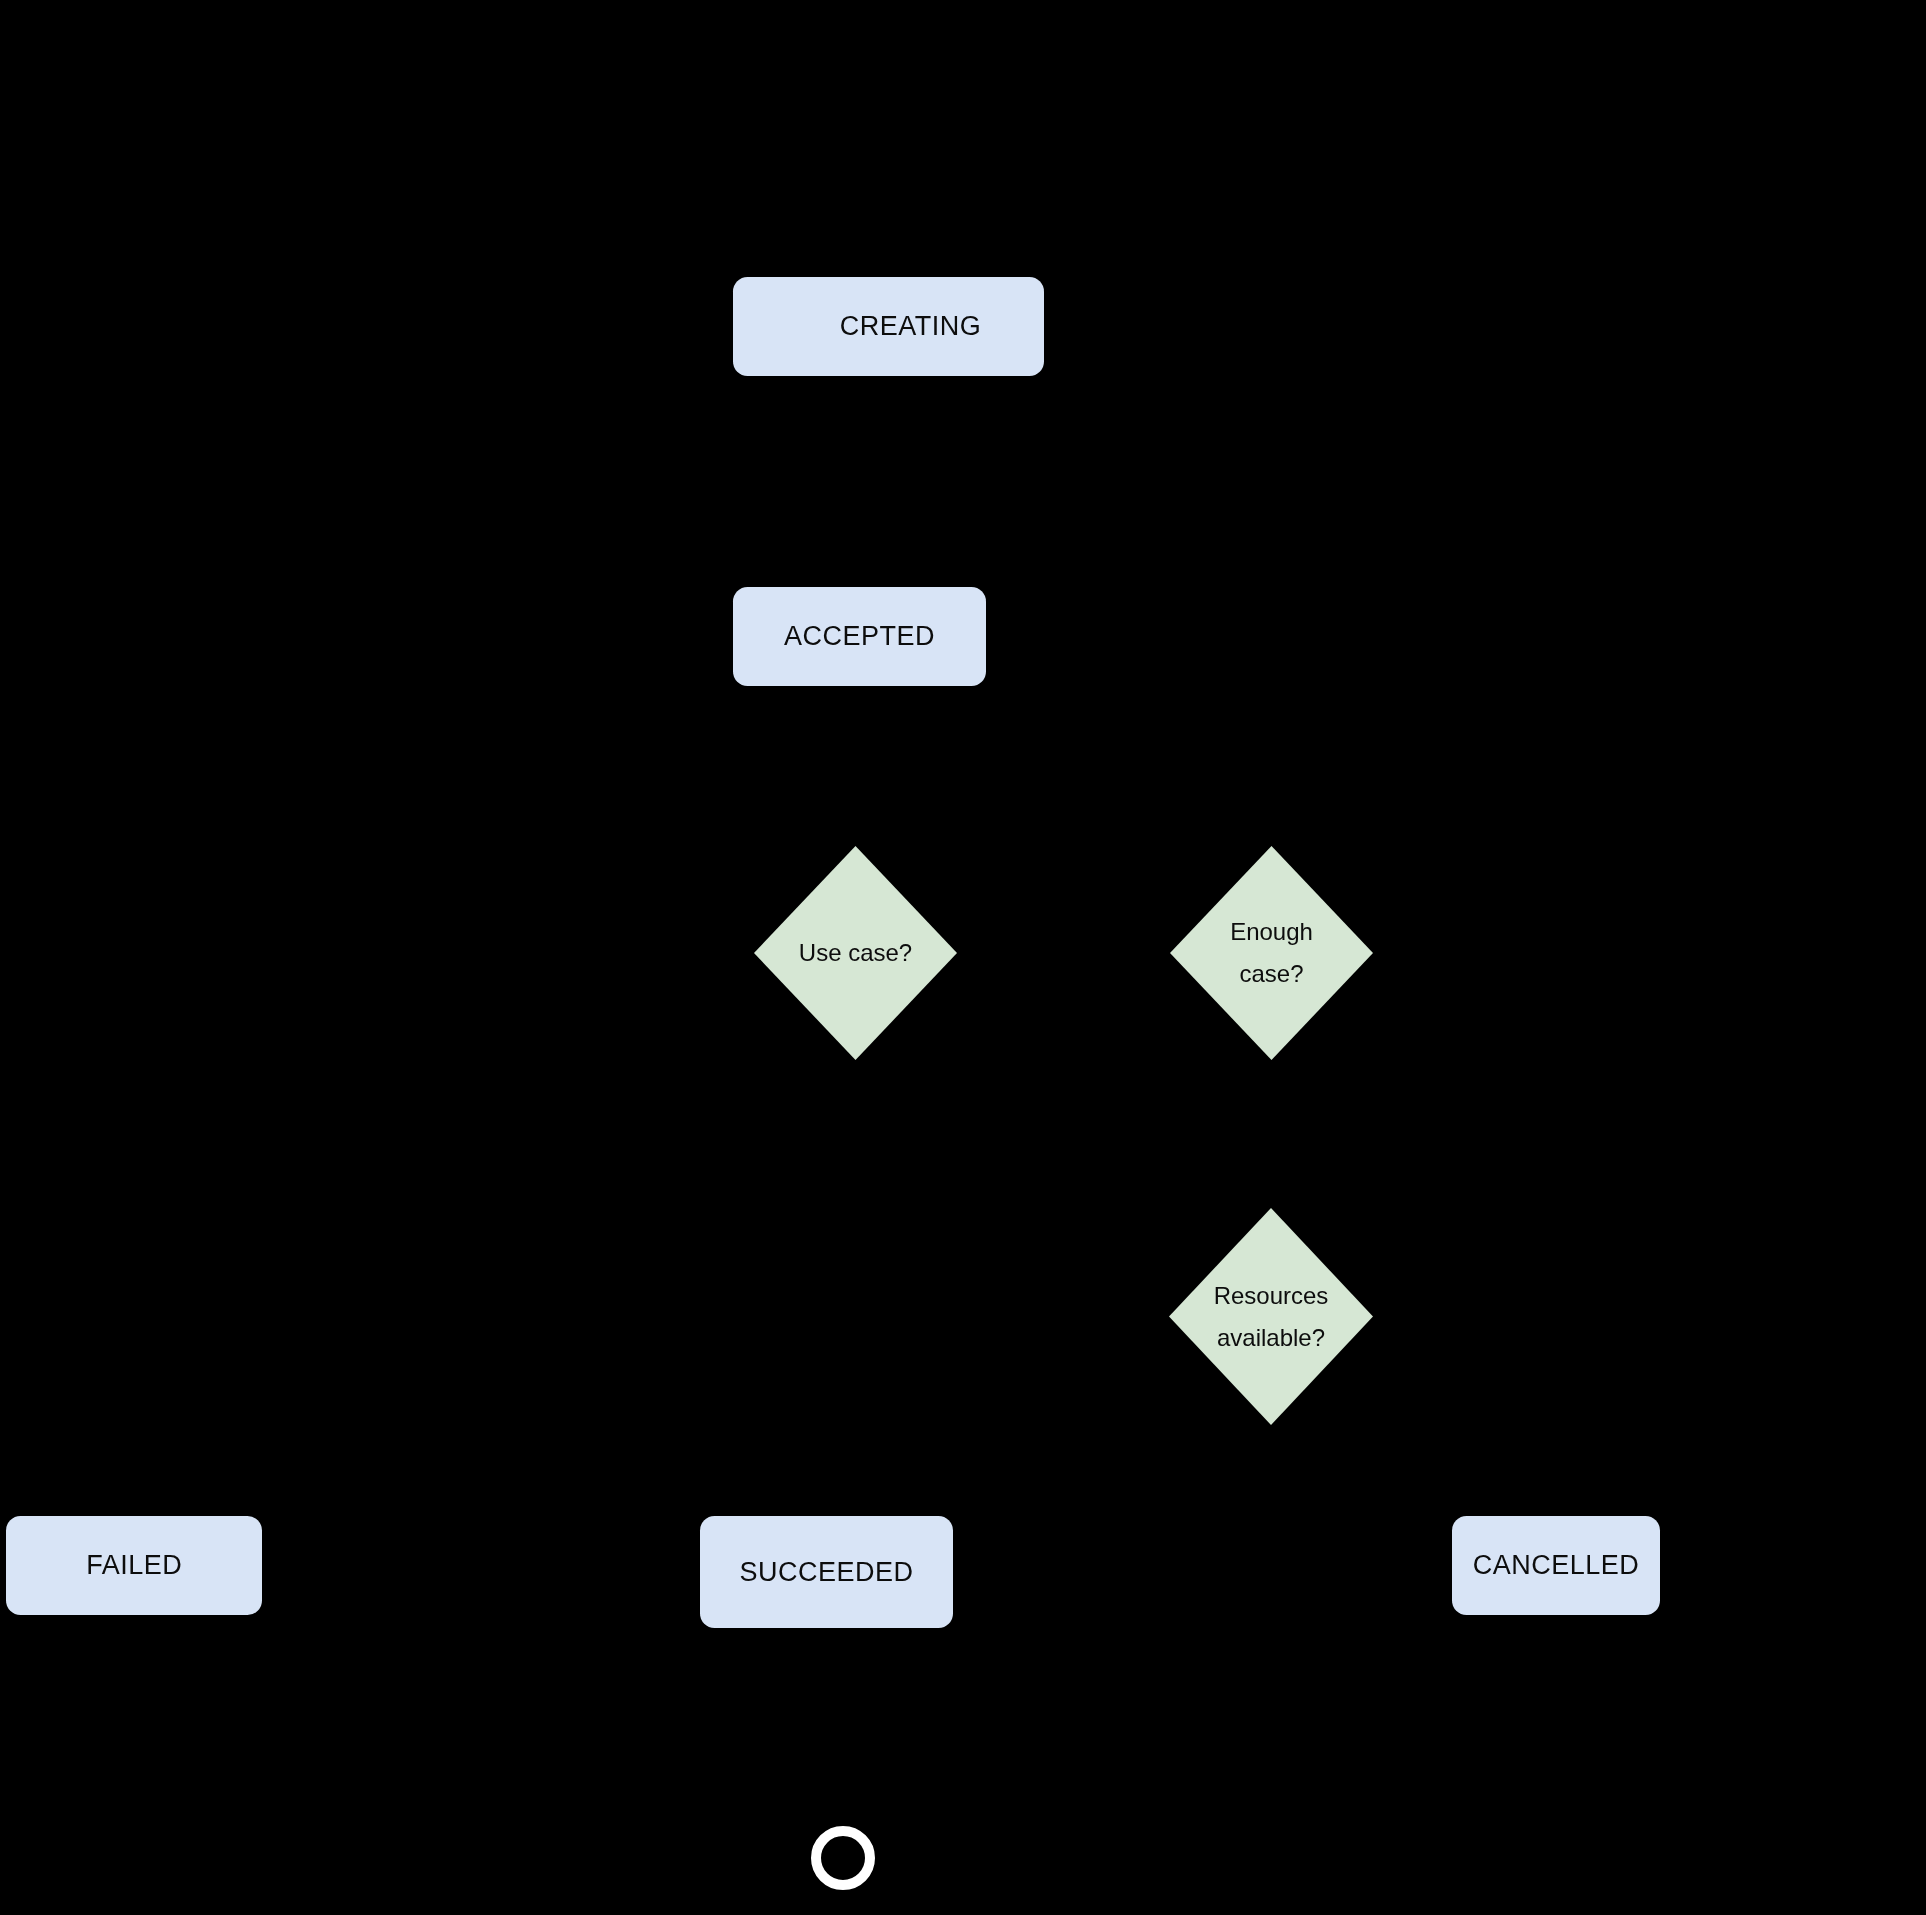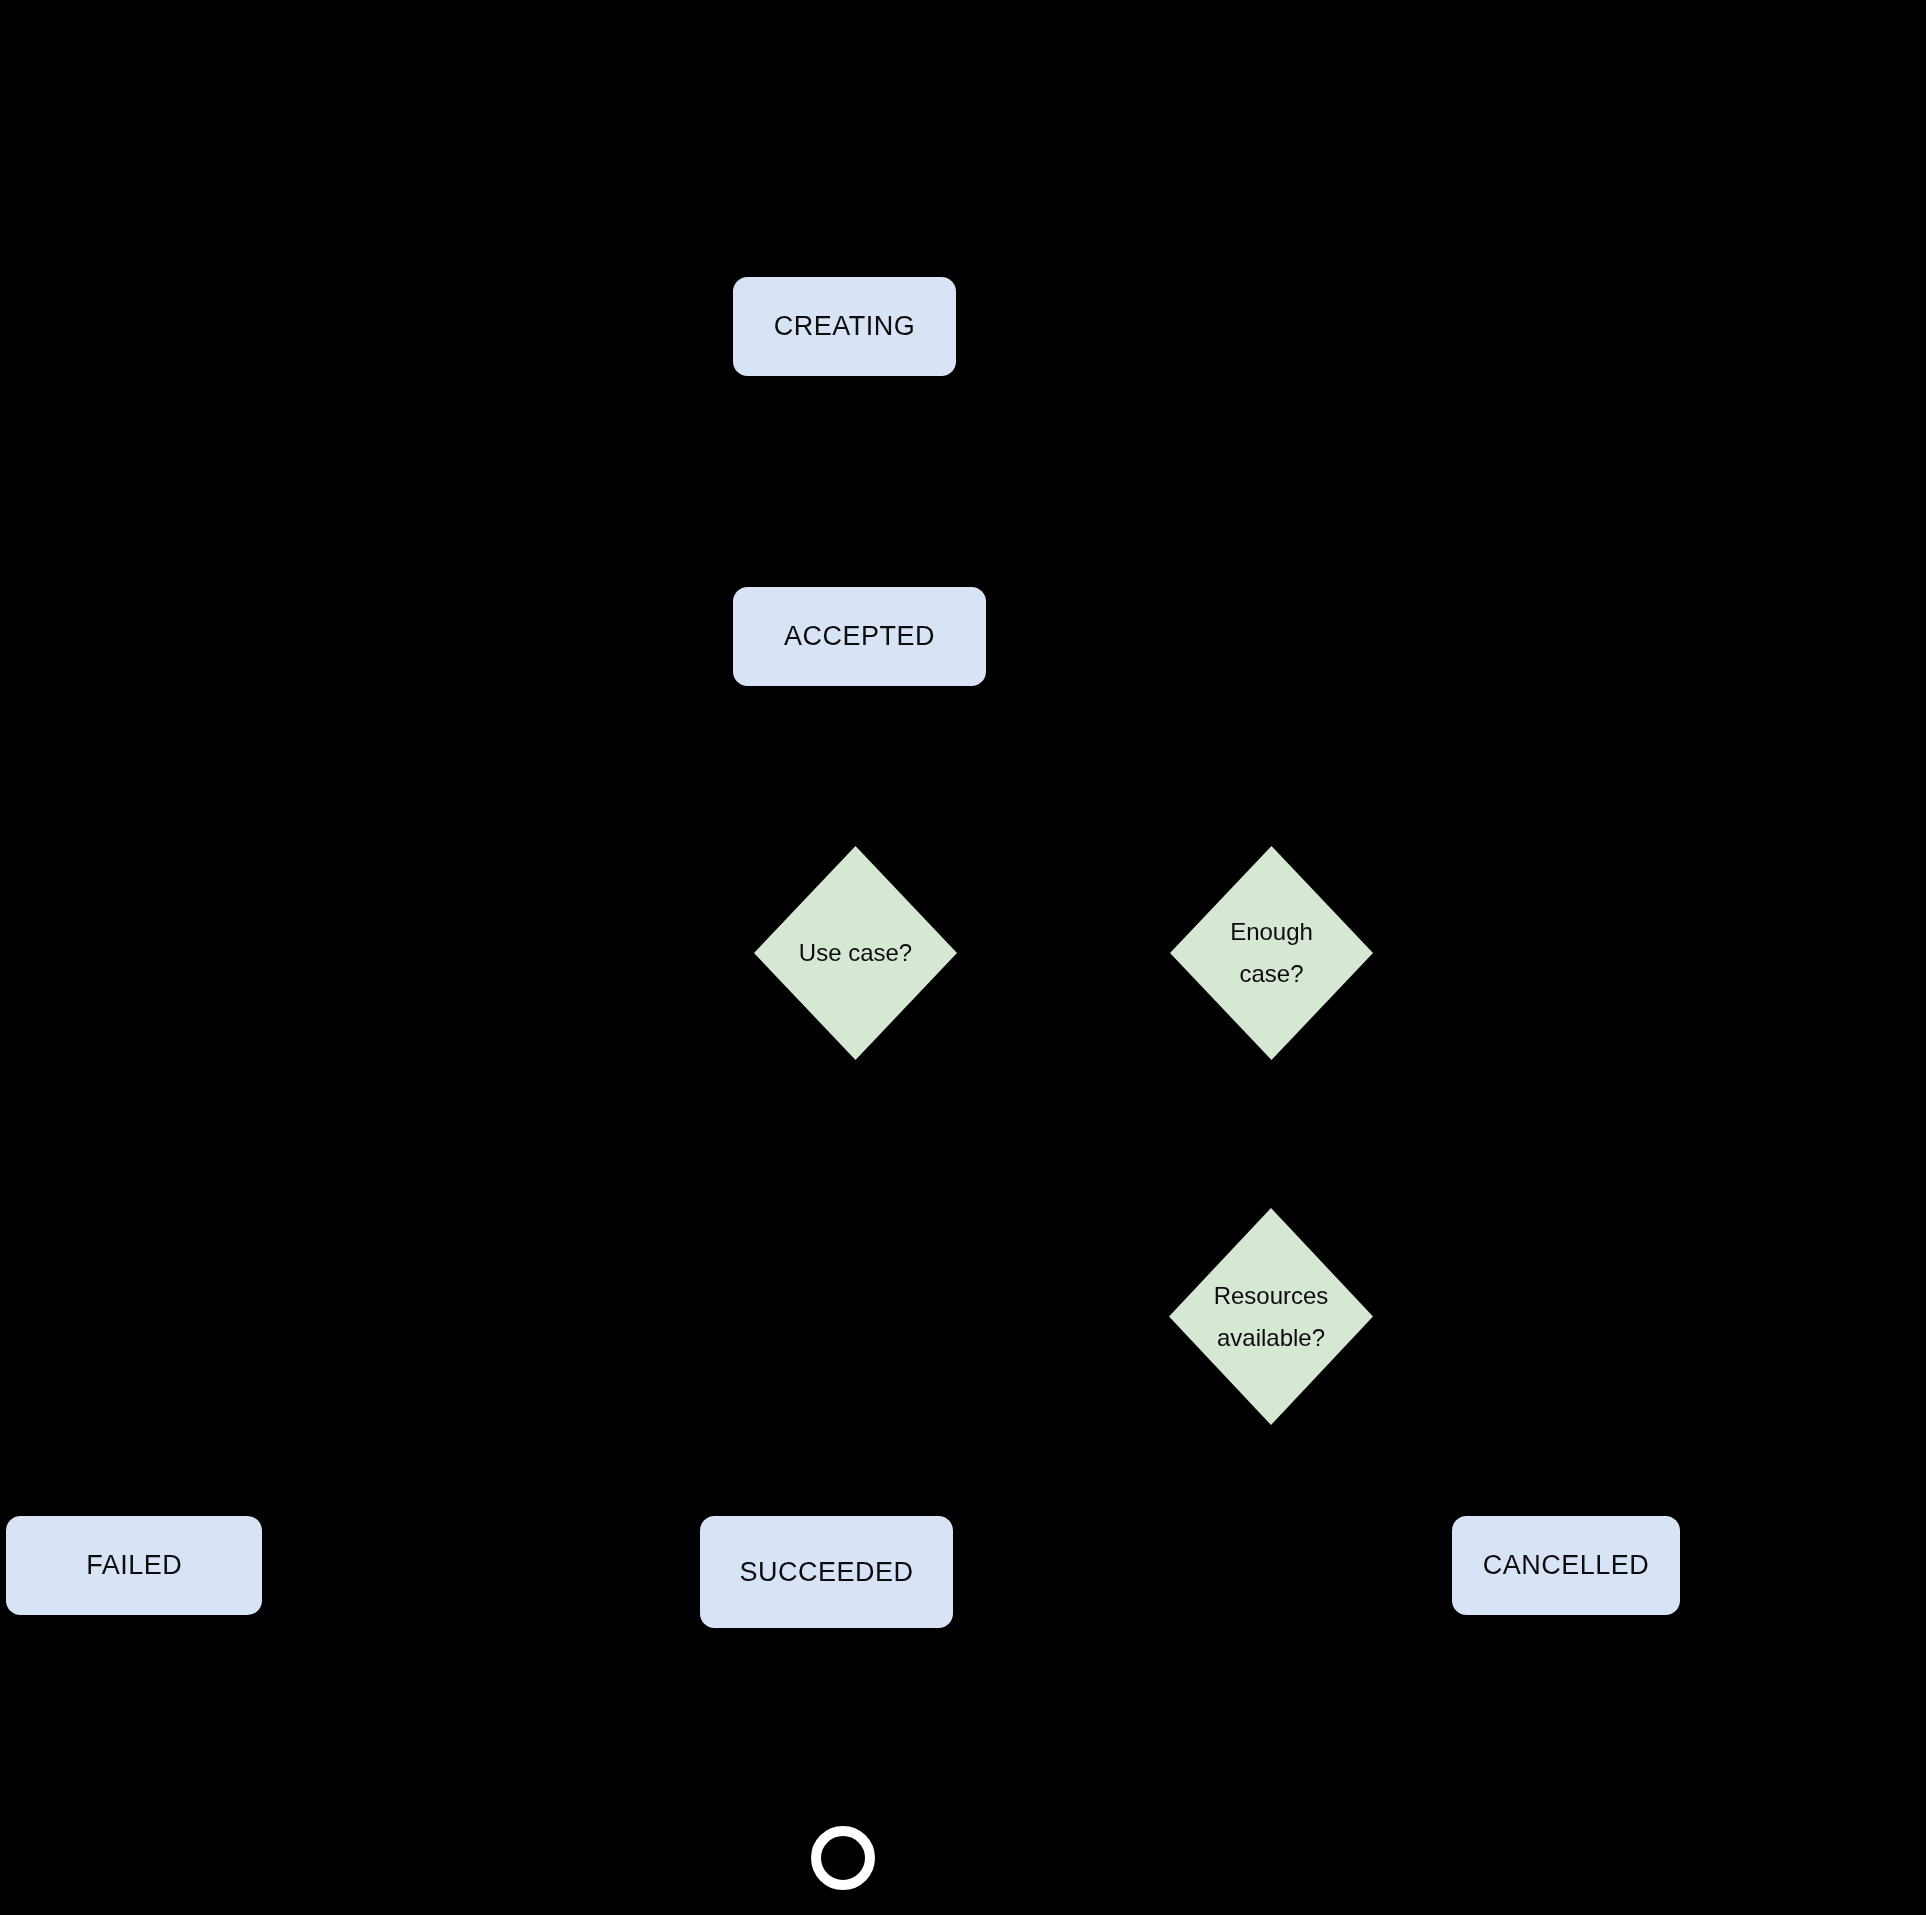--- a/index.html
+++ b/index.html
@@ -27,25 +27,25 @@
     position:absolute;
     background:var(--state_fill_color);
     border-radius:14.5px;
     display:flex;
     align-items:center;
     justify-content:center;
     font-size:27px;
     letter-spacing:0.5px;
     color:var(--text_color);
   }
-  .state-creating { left:733px; top:277px;  width:223px; height:99px; }
+  .state-creating { left:733px; top:277px;  width:267px; height:99px;padding-left:44px; }
   .state-accepted { left:733px; top:587px; width:253px; height:99px; }
   .state-failed   { left:6.2px;   top:1516px; width:256px; height:99px; }
   .state-succeeded{ left:700px; top:1516px; width:253px; height:112px; }
-  .state-cancelled{ left:1452px; top:1516px; width:228px; height:99px; }
+  .state-cancelled{ left:1452px; top:1516px; width:208px; height:99px; }
 
   .decision{
     position:absolute;
     background:var(--decision_fill_color);
     clip-path:polygon(50% 0%, 100% 50%, 50% 100%, 0% 50%);
     display:flex;
     flex-direction:column;
     align-items:center;
     justify-content:center;
     text-align:center;

